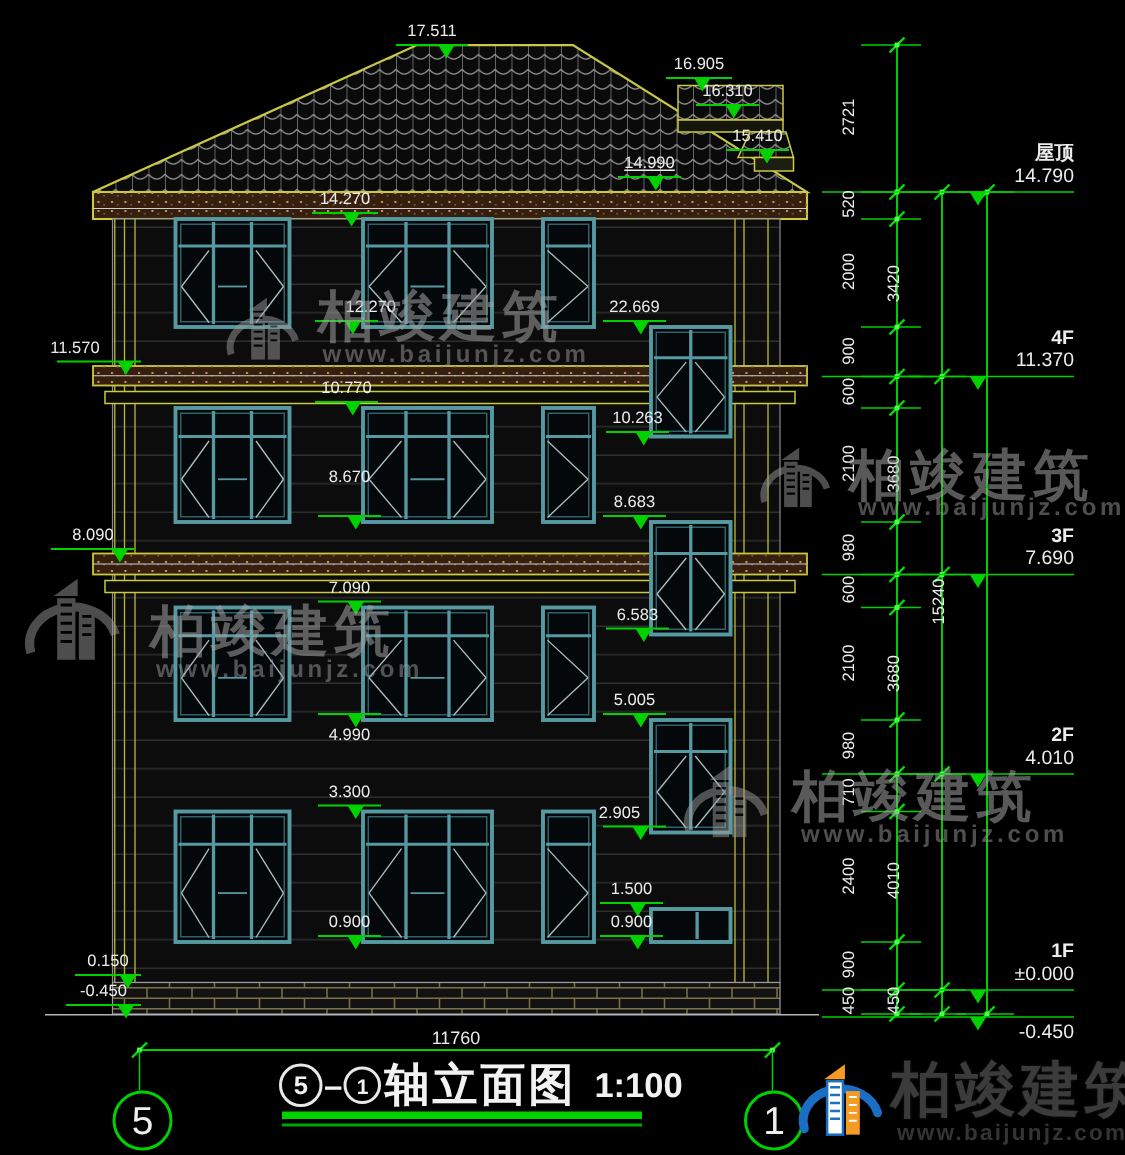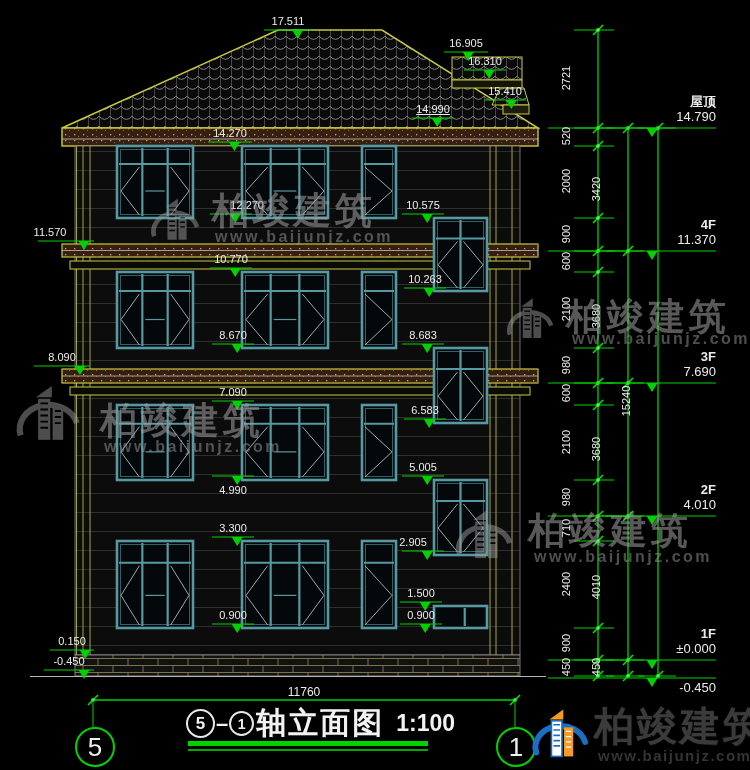--- a/index.html
+++ b/index.html
@@ -398,24 +398,24 @@
   </svg>
 
   <div id="text-layer">
       <div class="txt ctr" style="left: 252px; top: 15px; width: 72px;">17.511</div>
       <div class="txt ctr" style="left: 432px; top: 37px; width: 68px;">16.905</div>
       <div class="txt ctr" style="left: 452px; top: 55px; width: 66px;">16.310</div>
       <div class="txt ctr" style="left: 472px; top: 85px; width: 66px;">15.410</div>
       <div class="txt ctr" style="left: 400px; top: 103px; width: 66px; text-decoration: underline;">14.990</div>
       <div class="txt ctr" style="left: 196px; top: 127px; width: 68px;">14.270</div>
       <div class="txt ctr" style="left: 198px; top: 199px; width: 66px; text-align: right;">12.270</div>
-      <div class="txt ctr" style="left: 390px; top: 199px; width: 66px;">10.575</div>
+      <div class="txt ctr" style="left: 390px; top: 199px; width: 66px;">22.669</div>
       <div class="txt ctr" style="left: 198px; top: 253px; width: 66px;">10.770</div>
       <div class="txt ctr" style="left: 392px; top: 273px; width: 66px;">10.263</div>
-      <div class="txt ctr" style="left: 200px; top: 329px; width: 66px;">8.670</div>
+      <div class="txt ctr" style="left: 200px; top: 312px; width: 66px;">8.670</div>
       <div class="txt ctr" style="left: 390px; top: 329px; width: 66px;">8.683</div>
       <div class="txt ctr" style="left: 200px; top: 386px; width: 66px;">7.090</div>
       <div class="txt ctr" style="left: 392px; top: 404px; width: 66px;">6.583</div>
       <div class="txt ctr" style="left: 200px; top: 484px; width: 66px;">4.990</div>
       <div class="txt ctr" style="left: 390px; top: 461px; width: 66px;">5.005</div>
       <div class="txt ctr" style="left: 200px; top: 522px; width: 66px;">3.300</div>
       <div class="txt ctr" style="left: 380px; top: 536px; width: 66px;">2.905</div>
       <div class="txt ctr" style="left: 388px; top: 587px; width: 66px;">1.500</div>
       <div class="txt ctr" style="left: 200px; top: 609px; width: 66px;">0.900</div>
       <div class="txt ctr" style="left: 388px; top: 609px; width: 66px;">0.900</div>

